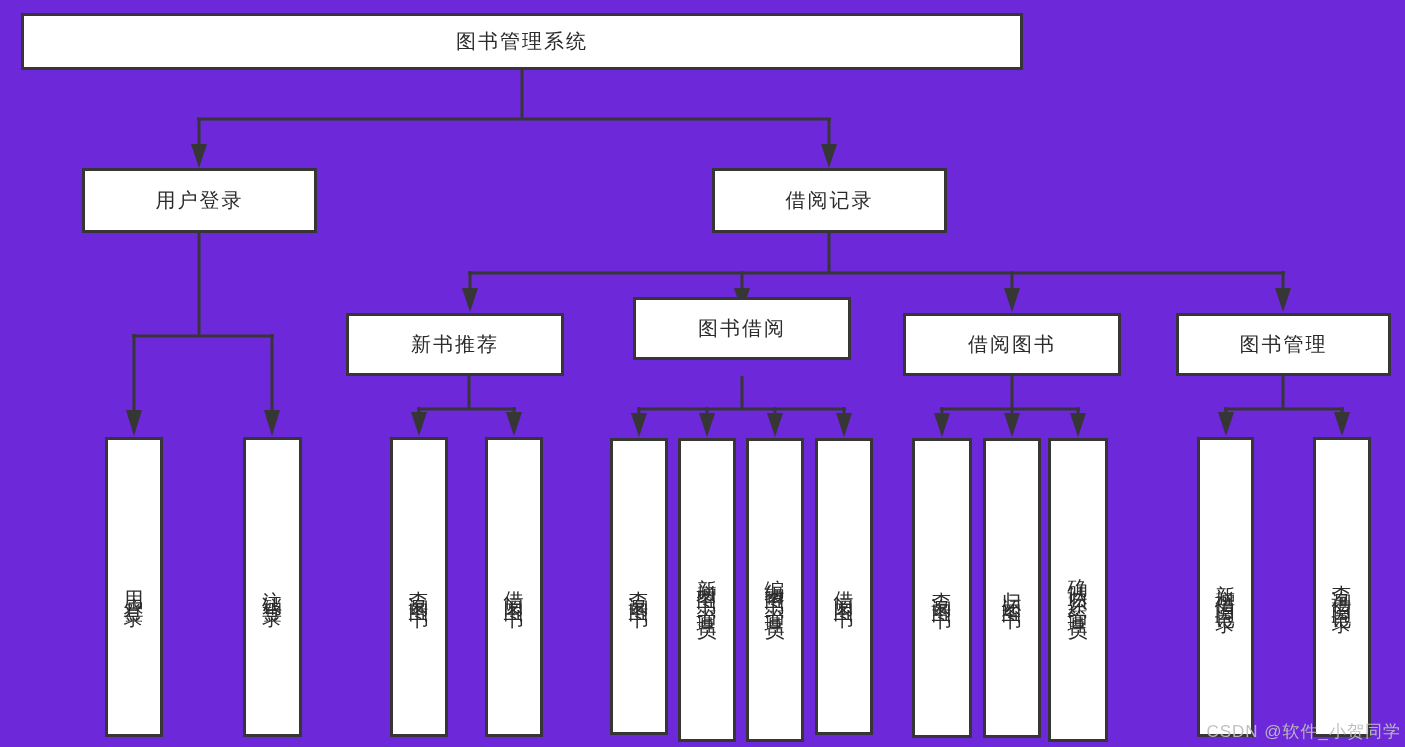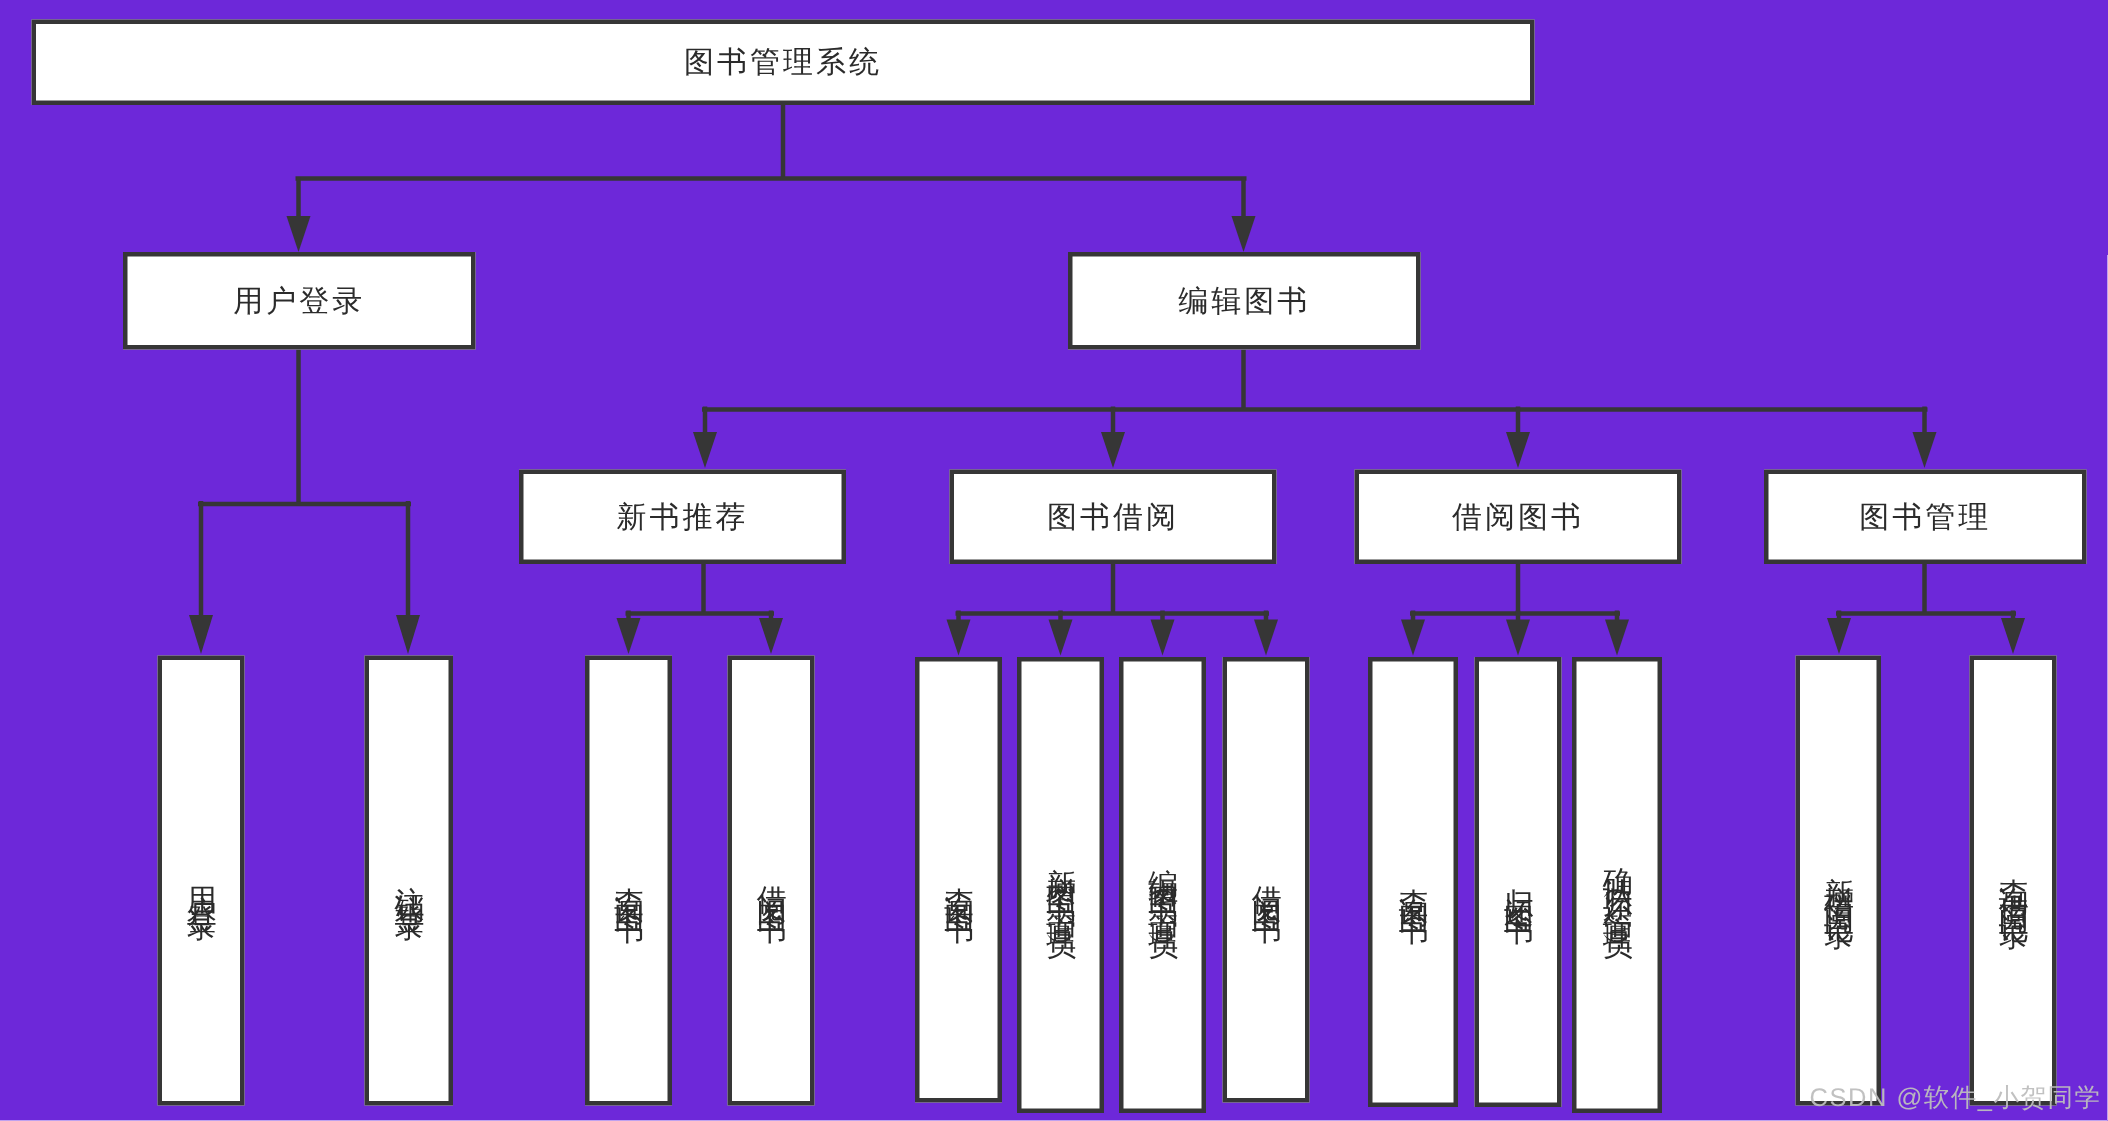--- a/index.html
+++ b/index.html
@@ -105,24 +105,24 @@
       <polygon points="1004,413 1020,413 1012,437"></polygon>
       <polygon points="1070,413 1086,413 1078,437"></polygon>
       <polygon points="1218,412 1234,412 1226,436"></polygon>
       <polygon points="1334,412 1350,412 1342,436"></polygon>
     </g>
   </svg>
 
   <div class="box hbox" style="left:21px;top:13px;width:1002px;height:57px">图书管理系统</div>
 
   <div class="box hbox" style="left:82px;top:168px;width:235px;height:65px">用户登录</div>
-  <div class="box hbox" style="left:712px;top:168px;width:235px;height:65px">编辑图书</div>
+  <div class="box hbox" style="left:712px;top:168px;width:235px;height:65px">借阅记录</div>
 
   <div class="box hbox" style="left:346px;top:313px;width:218px;height:63px">新书推荐</div>
-  <div class="box hbox" style="left:633px;top:313px;width:218px;height:63px">图书借阅</div>
+  <div class="box hbox" style="left:633px;top:297px;width:218px;height:63px">图书借阅</div>
   <div class="box hbox" style="left:903px;top:313px;width:218px;height:63px">借阅图书</div>
   <div class="box hbox" style="left:1176px;top:313px;width:215px;height:63px">图书管理</div>
 
   <div class="box vbox" style="left:105px;top:437px;width:58px;height:300px">用户登录</div>
   <div class="box vbox" style="left:243px;top:437px;width:59px;height:300px">注销登录</div>
 
   <div class="box vbox" style="left:390px;top:437px;width:58px;height:300px">查询图书</div>
   <div class="box vbox" style="left:485px;top:437px;width:58px;height:300px">借阅图书</div>
 
   <div class="box vbox" style="left:610px;top:438px;width:58px;height:297px">查询图书</div>

